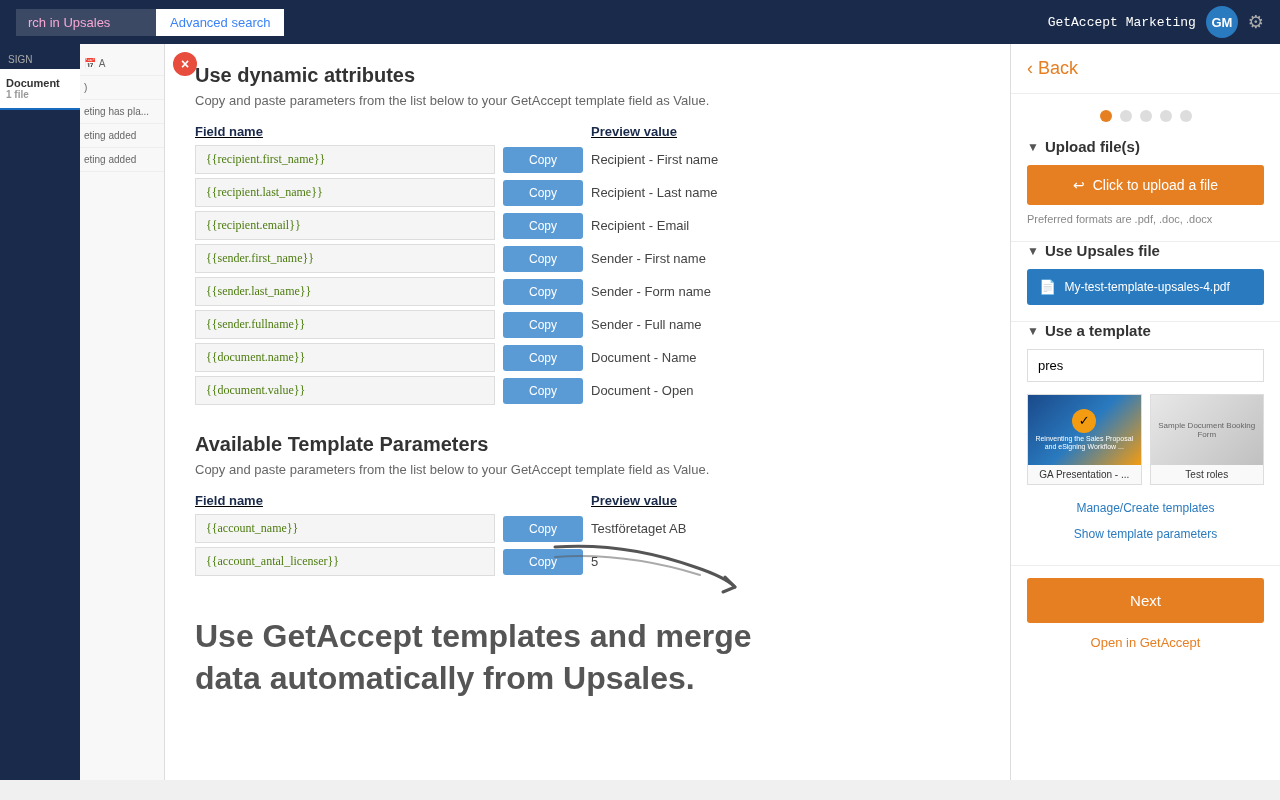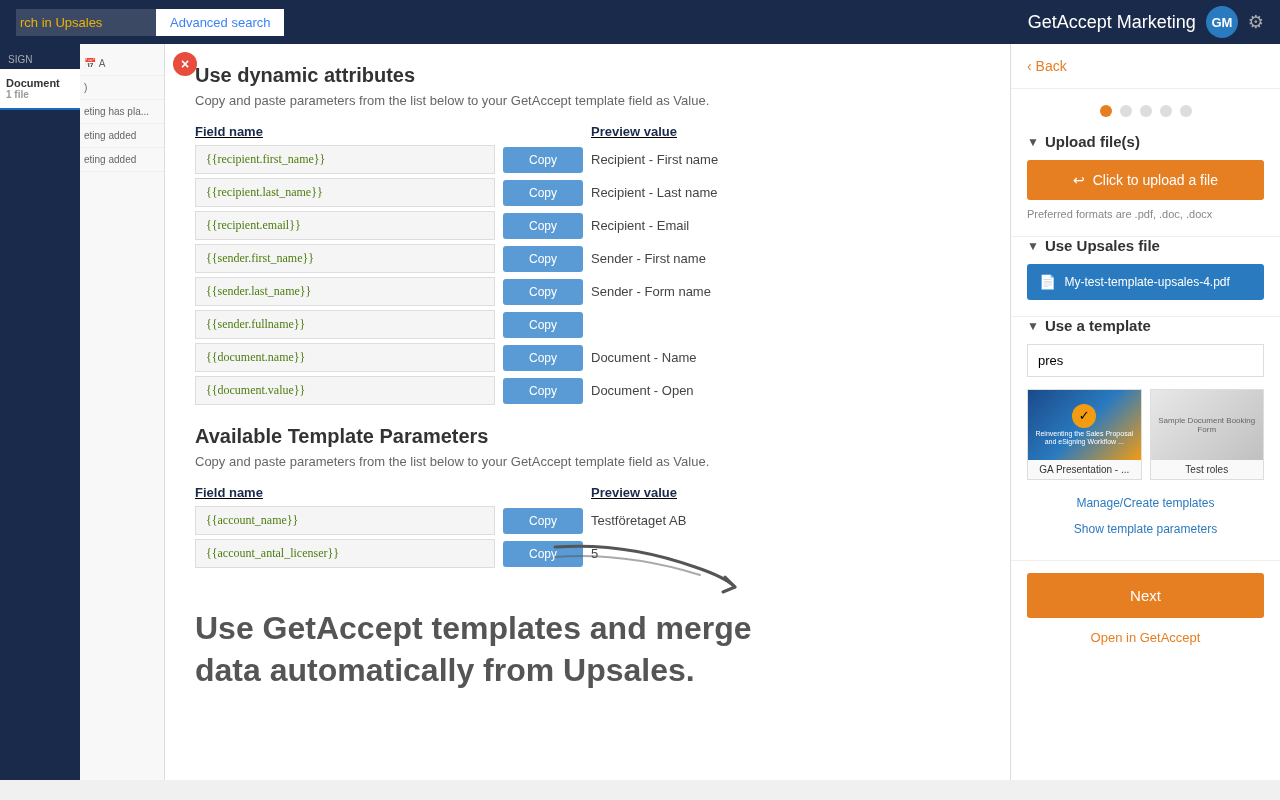--- a/index.html
+++ b/index.html
@@ -12,37 +12,37 @@
       display: flex;
       align-items: center;
       justify-content: space-between;
       padding: 0 16px;
       position: fixed; top: 0; left: 0; right: 0; z-index: 100;
     }
     .nav-left { display: flex; align-items: center; gap: 0; }
     .nav-search {
       background: rgba(255,255,255,0.15);
       border: none;
-      color: #eab308;
-      padding: 6px 4px;
+      color: #f9a8d4;
+      padding: 6px 12px;
       font-size: 13px;
       width: 140px;
       outline: none;
     }
     .nav-advanced {
       background: white;
       color: #3b82f6;
       border: none;
       padding: 6px 14px;
       font-size: 13px;
       cursor: pointer;
       font-weight: 500;
     }
     .nav-right { display: flex; align-items: center; gap: 10px; }
-    .nav-user-name { color: white; font-size: 18px; }
+    .nav-user-name { color: white; font-size: 13px; font-family: Liberation Mono, monospace; }
     .nav-avatar {
       width: 32px; height: 32px; border-radius: 50%;
       background: #2a7abf;
       display: flex; align-items: center; justify-content: center;
       color: white; font-weight: bold; font-size: 13px;
     }
     .nav-settings { color: #aaa; font-size: 18px; cursor: pointer; }
 
     
     .page-wrapper {
@@ -158,21 +158,21 @@
       cursor: pointer;
       border-radius: 3px;
       font-weight: 500;
     }
     .preview-value {
       color: #444;
       font-size: 13px;
     }
 
     .available-section {
-      margin-top: 20px;
+      margin-top: 28px;
     }
 
     .big-text {
       margin-top: 40px;
       font-size: 32px;
       font-weight: 700;
       color: #555;
       line-height: 1.3;
       max-width: 600px;
     }
@@ -190,21 +190,21 @@
       width: 270px;
       background: white;
       border-left: 1px solid #ddd;
       height: 100%;
       overflow-y: auto;
       flex-shrink: 0;
     }
 
     .back-btn {
       padding: 14px 16px;
-      font-size: 14px;
+      font-size: 18px;
       color: #e67e22;
       cursor: pointer;
       border-bottom: 1px solid #eee;
     }
 
     .progress-dots {
       display: flex;
       justify-content: center;
       gap: 8px;
       padding: 16px 0;
@@ -414,20 +414,21 @@
       <span class="preview-value">Sender - First name</span>
     </div>
         <div class="field-row">
       <div class="field-name">{{sender.last_name}}</div>
       <button class="copy-btn">Copy</button>
       <span class="preview-value">Sender - Form name</span>
     </div>
         <div class="field-row">
       <div class="field-name">{{sender.fullname}}</div>
       <button class="copy-btn">Copy</button>
+      <span class="preview-value">Sender - Full name</span>
     </div>
         <div class="field-row">
       <div class="field-name">{{document.name}}</div>
       <button class="copy-btn">Copy</button>
       <span class="preview-value">Document - Name</span>
     </div>
         <div class="field-row">
       <div class="field-name">{{document.value}}</div>
       <button class="copy-btn">Copy</button>
       <span class="preview-value">Document - Open</span>

